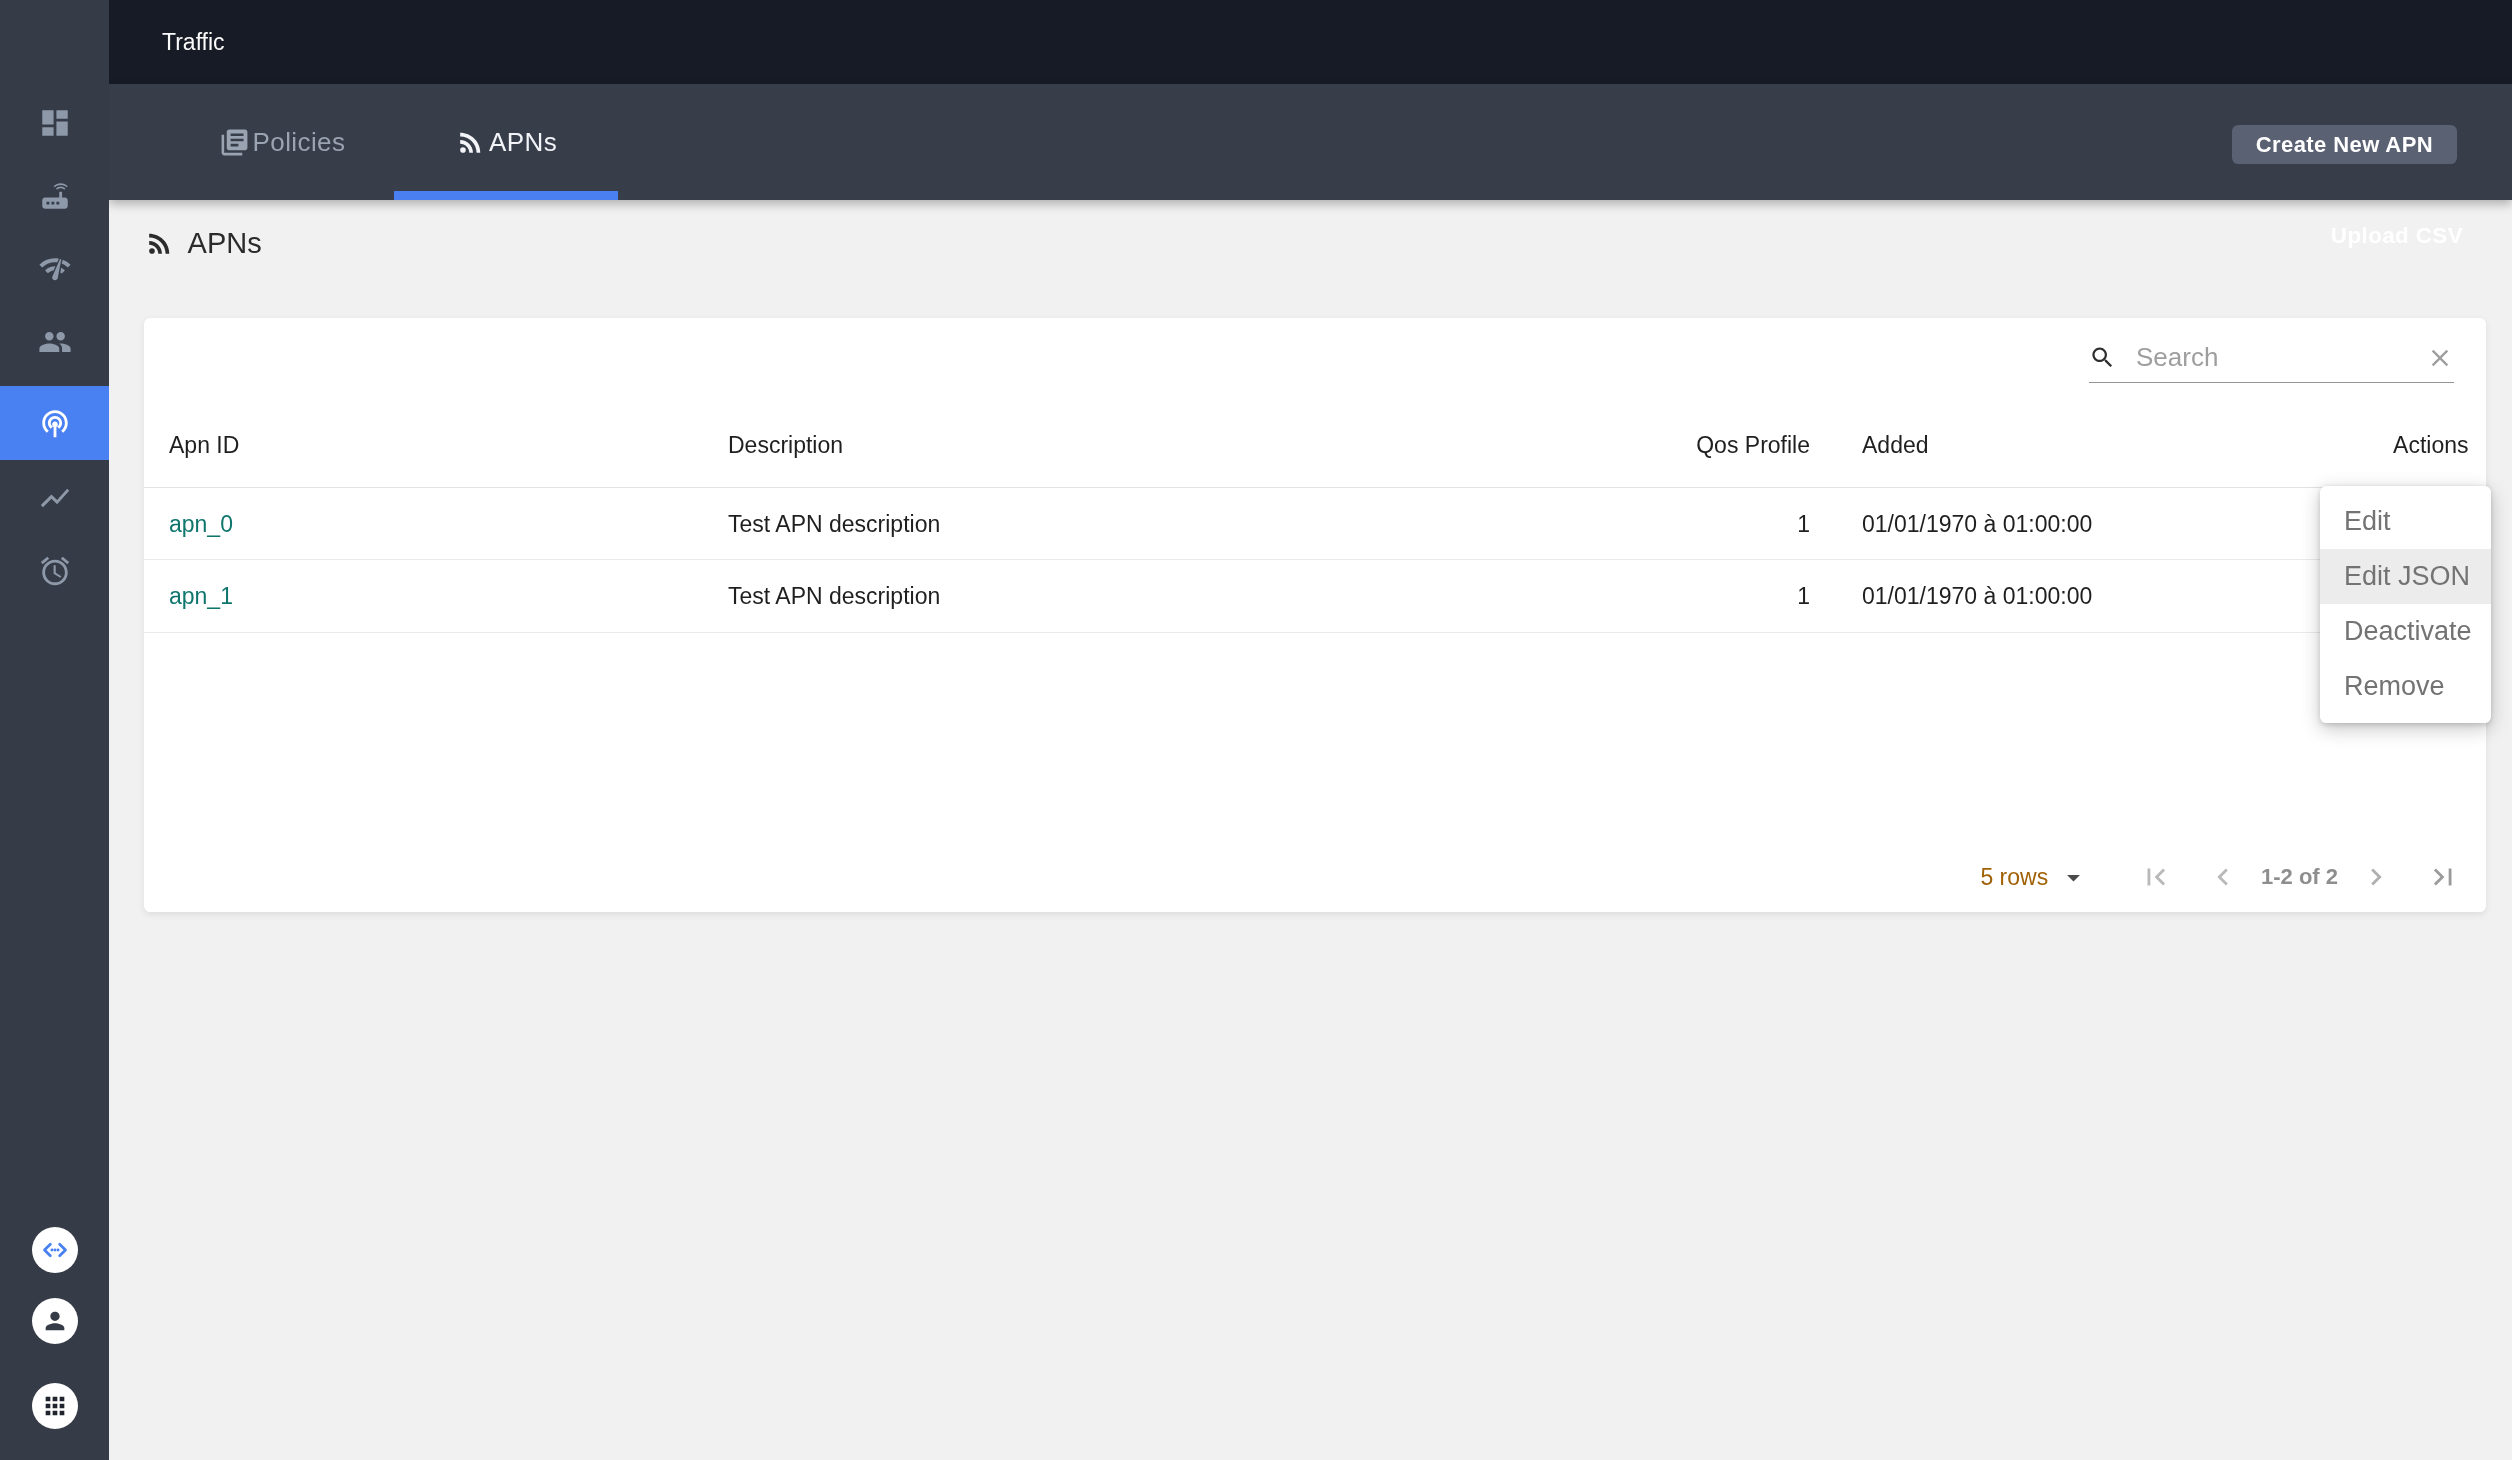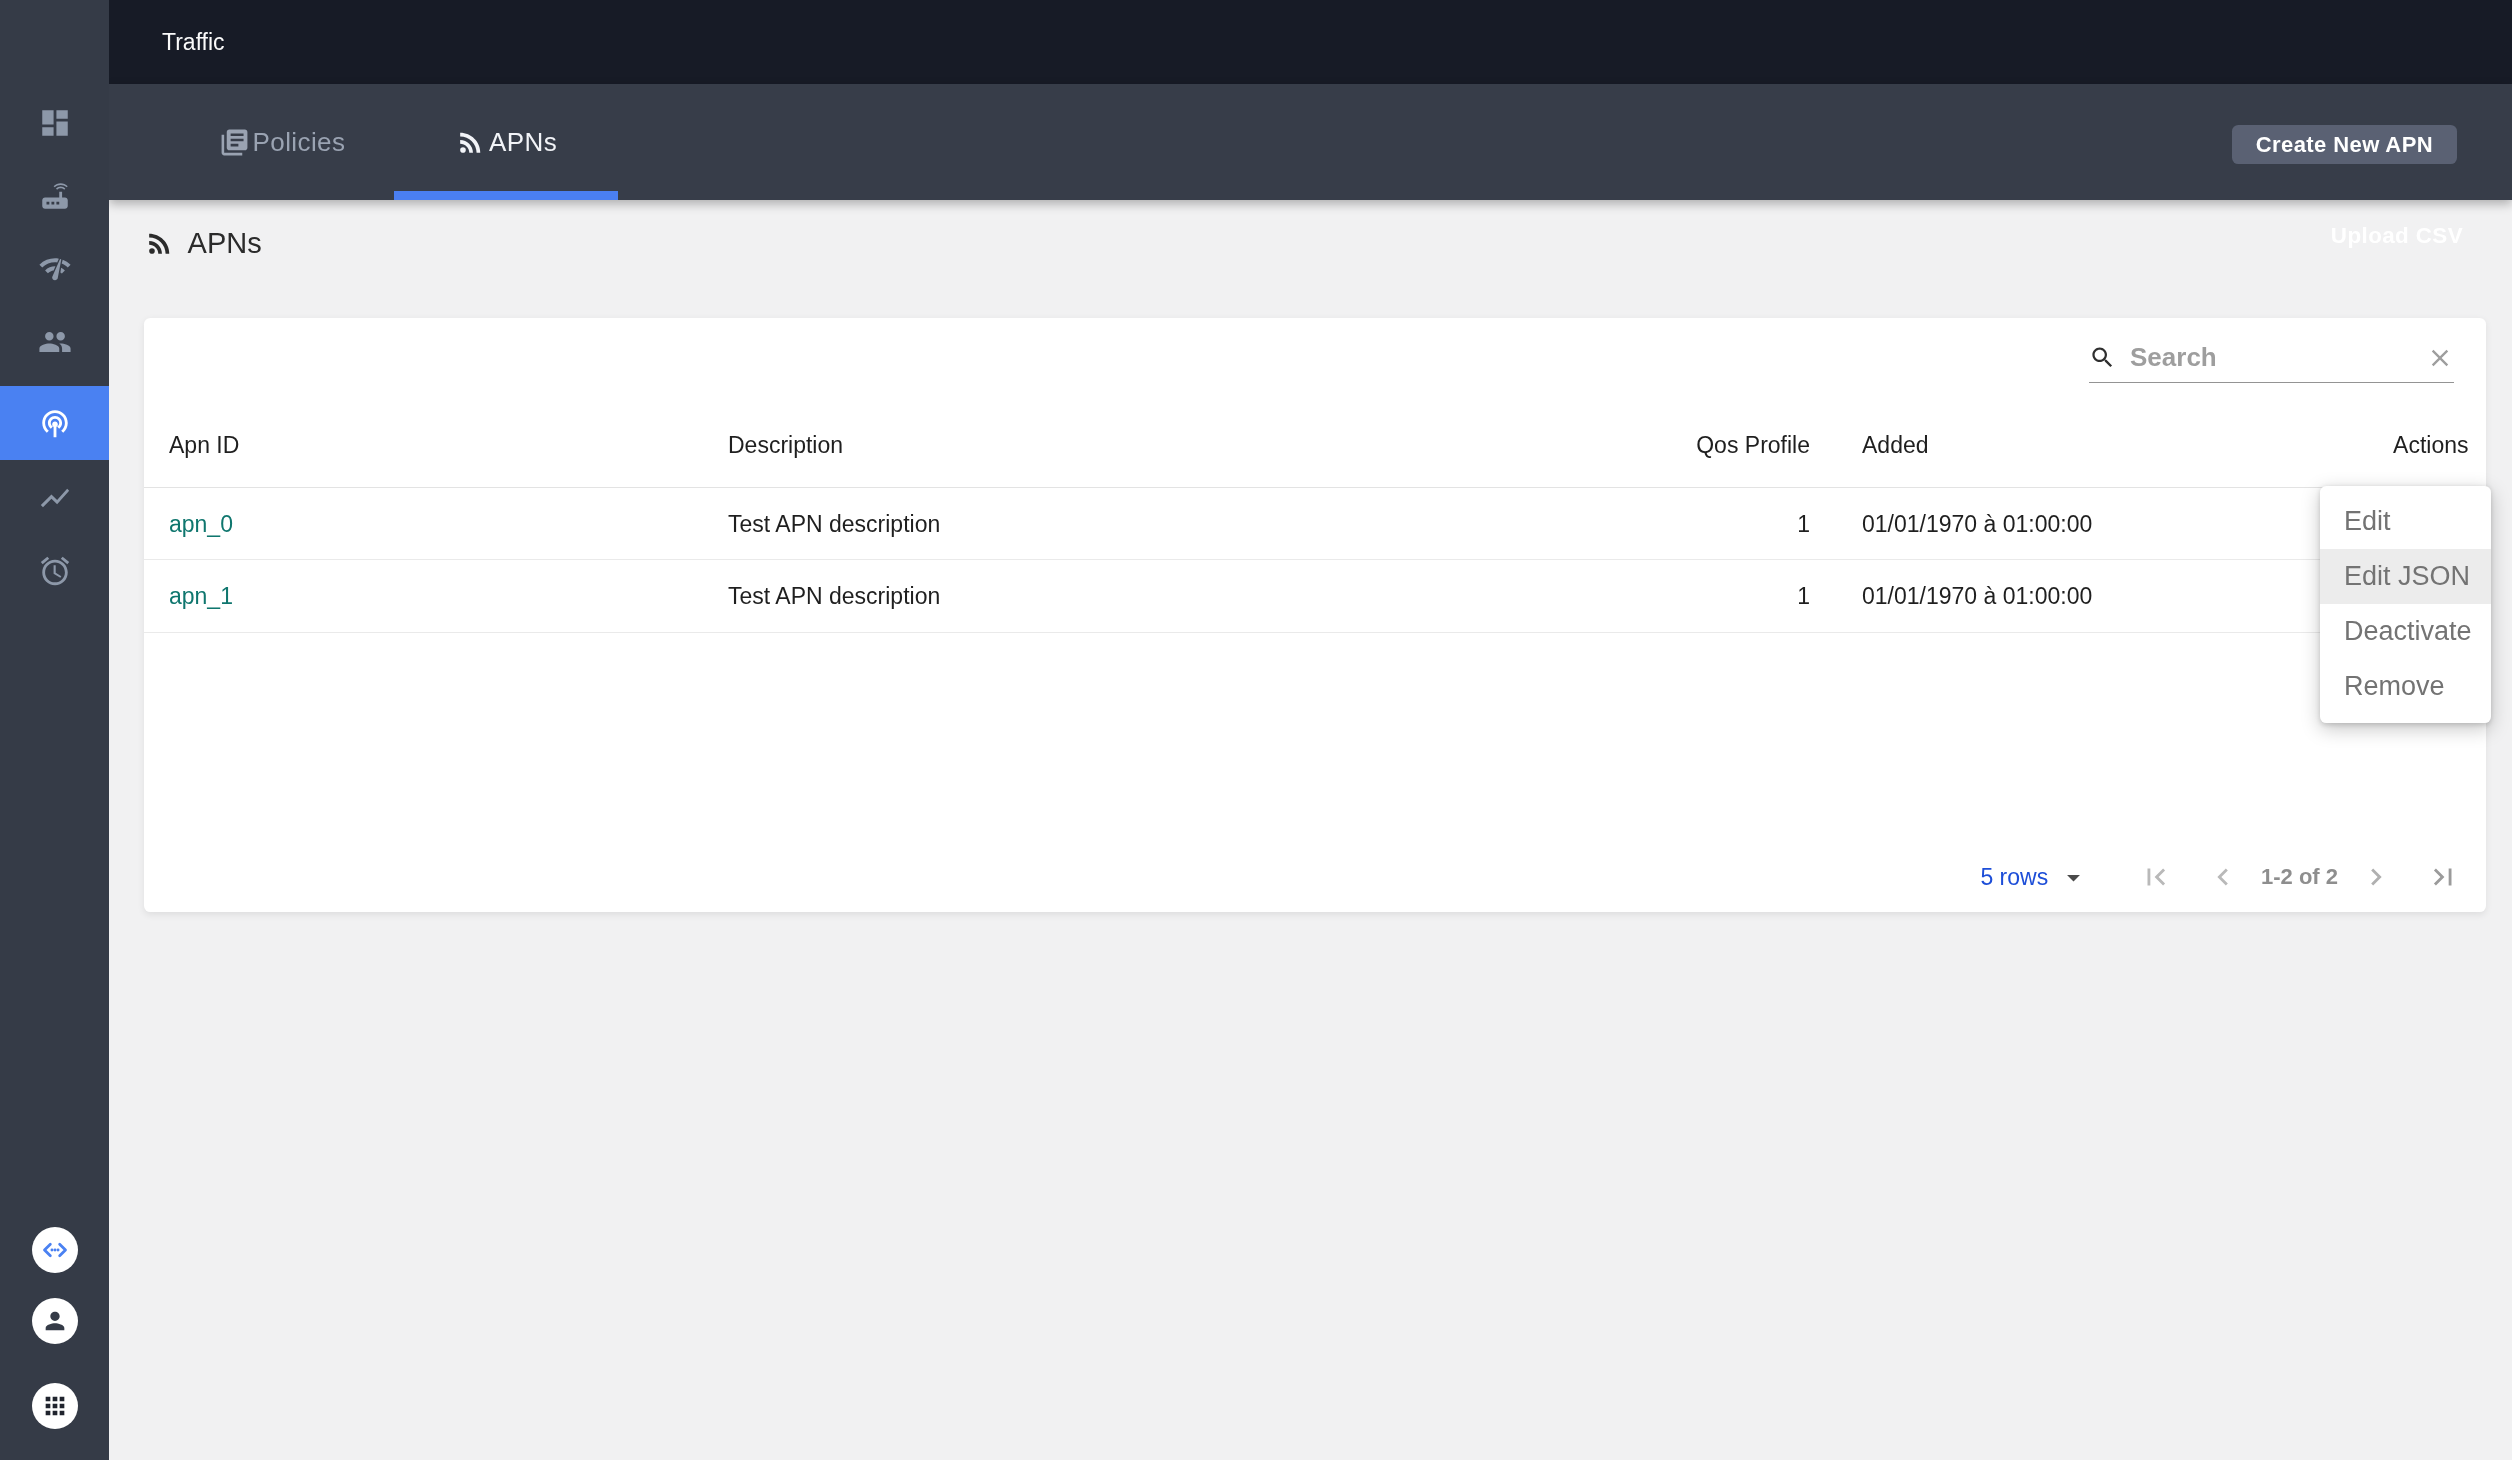--- a/index.html
+++ b/index.html
@@ -54,21 +54,21 @@
     font-family:"Liberation Sans", sans-serif; cursor:pointer; letter-spacing:0.4px; }
 
   .card { position:absolute; left:35px; top:117px; width:2342px; height:594px;
     background:#ffffff; border-radius:6.3px; box-shadow:0 2.1px 7px rgba(0,0,0,0.08); }
 
   
   .search-box { position:absolute; right:32px; top:15.4px; width:365px; height:50px;
     display:flex; align-items:center; border-bottom:1.4px solid #949494; }
   .search-box svg.mag { width:27px; height:27px; fill:#2f2f2f; flex:none; }
   .search-input { flex:1; min-width:0; border:none; outline:none; background:transparent;
-    font-size:26px; color:#333; margin-left:14px; font-family:"Liberation Sans", sans-serif;font-weight:bold; }
+    font-size:26px; color:#333; margin-left:20px; font-family:"Liberation Sans", sans-serif; }
   .search-input::placeholder { color:#9e9e9e; }
   .search-clear { width:28px; height:28px; flex:none; cursor:pointer; }
   .search-clear svg { width:28px; height:28px; fill:#9e9e9e; }
 
   
   .trow { position:absolute; left:0; right:0; }
   .trow .cell { position:absolute; top:50%; transform:translateY(-50%);
     font-size:23px; color:#1f1f1f; white-space:nowrap; }
   .thead { top:84px; height:86px; border-bottom:1.4px solid #e3e3e3; }
   .row1 { top:170px; height:72px; border-bottom:1.4px solid #eaeaea; }
@@ -77,21 +77,21 @@
   .col-desc { left:584px; }
   .col-qos { left:25px; width:1641px; text-align:right; }
   .col-added { left:1718px; }
   .col-actions { right:17.5px; }
   .apn-link { color:#0f766e; text-decoration:none; cursor:pointer;text-align:right; }
 
   
   .pagination { position:absolute; right:24px; top:534px; height:50px;
     display:flex; align-items:center; }
   .rows-select { display:flex; align-items:center; cursor:pointer; }
-  .rows-label { font-size:23px; color:#1d4ed8; }
+  .rows-label { font-size:23px; color:#a16207; }
   .rows-select svg { width:31px; height:31px; fill:#4a4a4a; margin-left:9.8px; }
   .pg-btn { width:39px; height:39px; display:flex; align-items:center;
     justify-content:center; cursor:pointer; }
   .pg-btn svg { width:34px; height:34px; }
   .pg-first { margin-left:48px; } .pg-first svg { fill:#b9b9b9; }
   .pg-prev { margin-left:28px; } .pg-prev svg { fill:#b9b9b9; }
   .pg-range { margin:0 18px; font-size:22px; font-weight:bold; color:#8e8e8e; }
   .pg-next { } .pg-next svg { fill:#b0b0b0; }
   .pg-last { margin-left:28px; } .pg-last svg { fill:#9b9b9b; }
 

